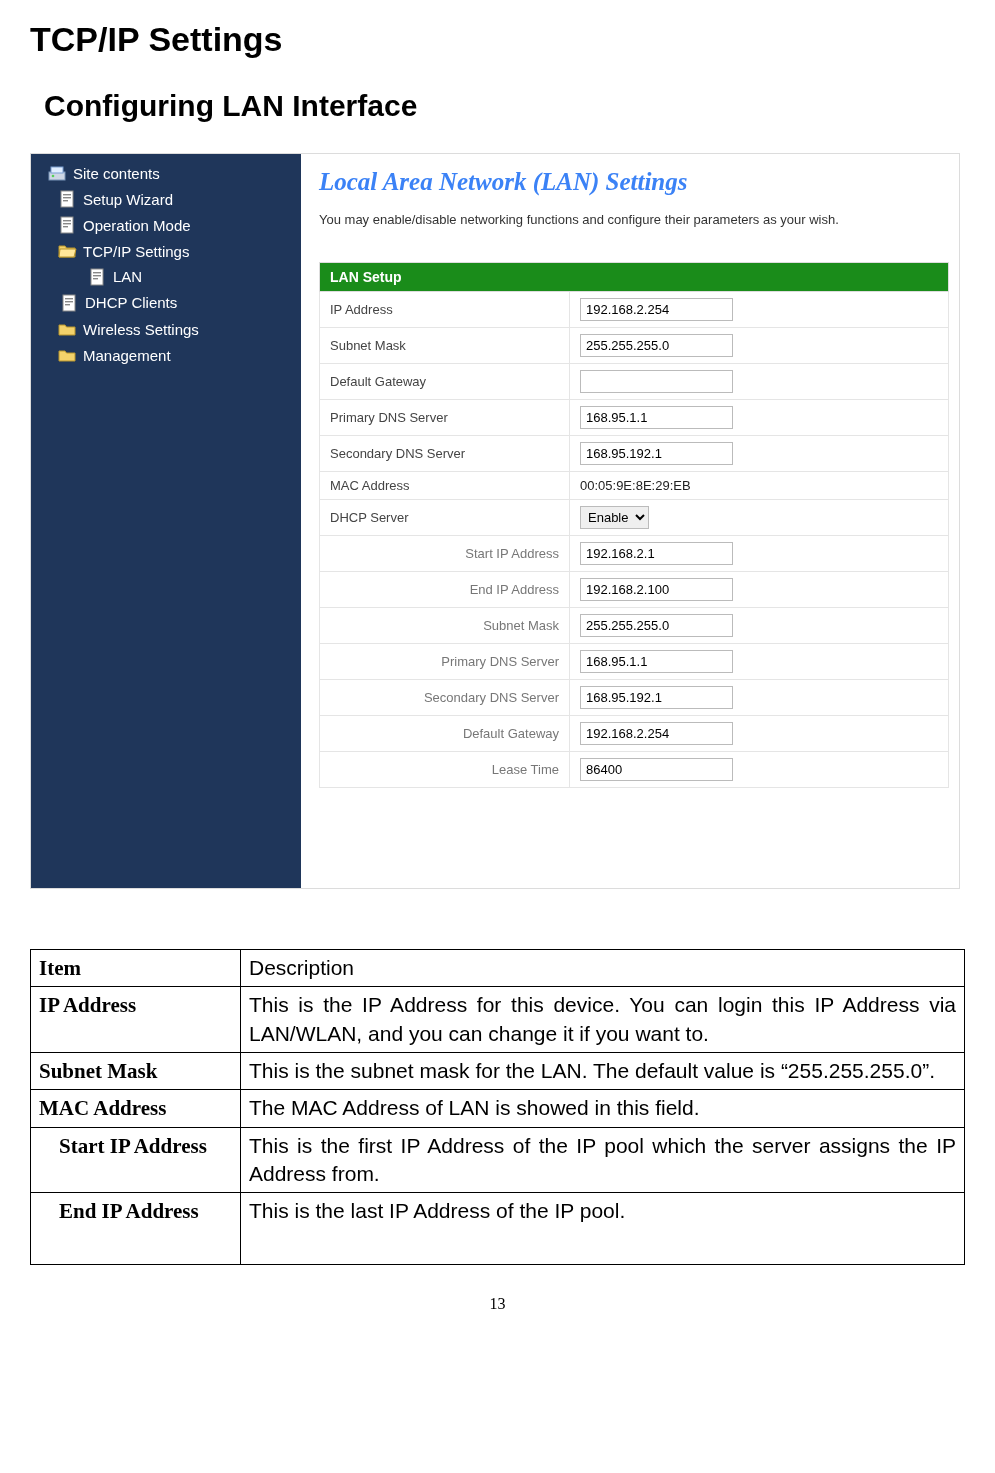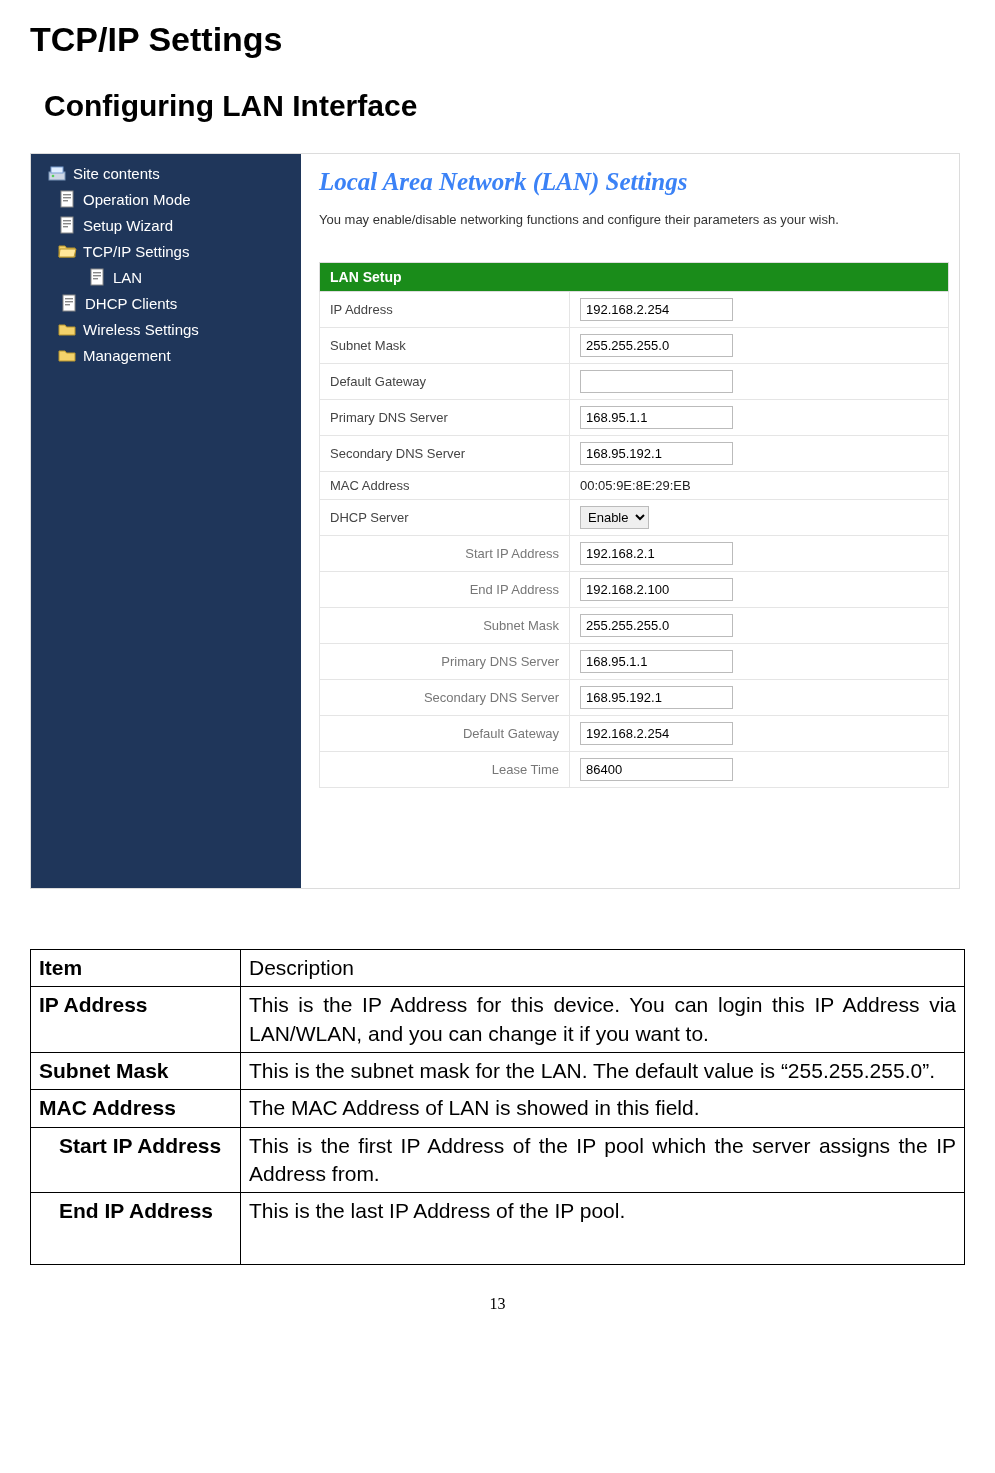--- a/index.html
+++ b/index.html
@@ -9,21 +9,21 @@
 
     .h1-title { font-family: Arial, sans-serif; font-size: 34px; font-weight: bold; margin: 10px 0 30px 0; }
     .h2-title { font-family: Arial, sans-serif; font-size: 30px; font-weight: bold; margin: 0 0 30px 14px; }
 
     
     .shot { display: flex; border: 1px solid #dcdcdc; width: 930px; margin-bottom: 60px; height: 736px; overflow: hidden; }
 
     
     .sidebar { width: 270px; background: #1f365a; color: #fff; font-family: Tahoma, Arial, sans-serif; font-size: 15px; padding: 6px 0; }
     .tree-item { display: flex; align-items: center; gap: 6px; padding: 4px 16px; cursor: pointer; white-space: nowrap; }
-    .tree-sub { padding-left: 36px; display: flex; align-items: center; gap: 6px; padding-top: 4px; padding-bottom: 4px; cursor: pointer; }
+    .tree-sub { padding-left: 36px; display: flex; align-items: flex-start; gap: 6px; padding-top: 4px; padding-bottom: 4px; cursor: pointer; }
     .tree-line { padding-left: 26px; }
 
     .ico { width: 20px; height: 18px; display: inline-flex; align-items: center; justify-content: center; flex-shrink: 0; }
     .ico svg { width: 100%; height: 100%; }
 
     
     .content { flex: 1; background: #fff; padding: 10px 10px 10px 18px; font-family: Arial, sans-serif; }
     .section-title { font-family: "Times New Roman", serif; font-style: italic; font-weight: bold; color: #3b82f6; font-size: 25px; margin: 4px 0 16px 0; }
     .section-sub { font-size: 13px; color: #333; margin-bottom: 35px; }
 
@@ -32,21 +32,21 @@
     .setup-table td { border: 1px solid #e5e5e5; padding: 6px 10px; vertical-align: middle; }
     .setup-table td.label { width: 250px; color: #444; background: #fff; }
     .setup-table td.label-right { text-align: right; color: #777; }
     .field-input { border: 1px solid #bbb; padding: 3px 5px; font-size: 13px; width: 153px; font-family: Arial, sans-serif; }
     .field-static { font-size: 13px; color: #222; }
     .sel { border: 1px solid #bbb; padding: 2px 3px; font-size: 13px; }
 
     
     .desc-table { border-collapse: collapse; width: 100%; font-family: Arial, sans-serif; font-size: 21px; }
     .desc-table td { border: 1.5px solid #000; padding: 4px 8px; vertical-align: top; line-height: 1.35; }
-    .desc-table .col-item { width: 210px; font-weight: bold; }
+    .desc-table .col-item { width: 210px; font-weight: bold; font-family: Liberation Serif, serif; }
     .desc-table .indent { padding-left: 28px; }
     .desc-table .col-desc { text-align: justify; }
     .header-row td { font-weight: normal; }
     .header-row td.col-item { font-weight: bold; }
 
     .page-num { text-align: center; font-size: 16px; margin-top: 30px; font-family: "Times New Roman", serif; }
   </style>
 </head>
 <body>
 
@@ -69,32 +69,32 @@
       </div>
       <div class="tree-item tree-line">
         <span class="ico">
             <svg viewBox="0 0 20 18">
               <rect x="4" y="1" width="12" height="16" fill="#fff" stroke="#888"></rect>
               <rect x="6" y="4" width="8" height="1.4" fill="#888"></rect>
               <rect x="6" y="7" width="8" height="1.4" fill="#888"></rect>
               <rect x="6" y="10" width="5" height="1.4" fill="#888"></rect>
             </svg>
           </span>
+        <span>Setup Wizard</span>
+      </div>
+      <div class="tree-item tree-line">
+        <span class="ico">
+            <svg viewBox="0 0 20 18">
+              <rect x="4" y="1" width="12" height="16" fill="#fff" stroke="#888"></rect>
+              <rect x="6" y="4" width="8" height="1.4" fill="#888"></rect>
+              <rect x="6" y="7" width="8" height="1.4" fill="#888"></rect>
+              <rect x="6" y="10" width="5" height="1.4" fill="#888"></rect>
+            </svg>
+          </span>
         <span>Operation Mode</span>
-      </div>
-      <div class="tree-item tree-line">
-        <span class="ico">
-            <svg viewBox="0 0 20 18">
-              <rect x="4" y="1" width="12" height="16" fill="#fff" stroke="#888"></rect>
-              <rect x="6" y="4" width="8" height="1.4" fill="#888"></rect>
-              <rect x="6" y="7" width="8" height="1.4" fill="#888"></rect>
-              <rect x="6" y="10" width="5" height="1.4" fill="#888"></rect>
-            </svg>
-          </span>
-        <span>Setup Wizard</span>
       </div>
       <div class="tree-item tree-line">
         <span class="ico">
             <svg viewBox="0 0 20 18">
               <path d="M2 4h6l1.5 2H18v9H2z" fill="#f3d26b" stroke="#b8952c"></path>
               <path d="M3 7h16l-2 8H2z" fill="#ffe79a" stroke="#b8952c"></path>
             </svg>
           </span>
         <span>TCP/IP Settings</span>
       </div>

